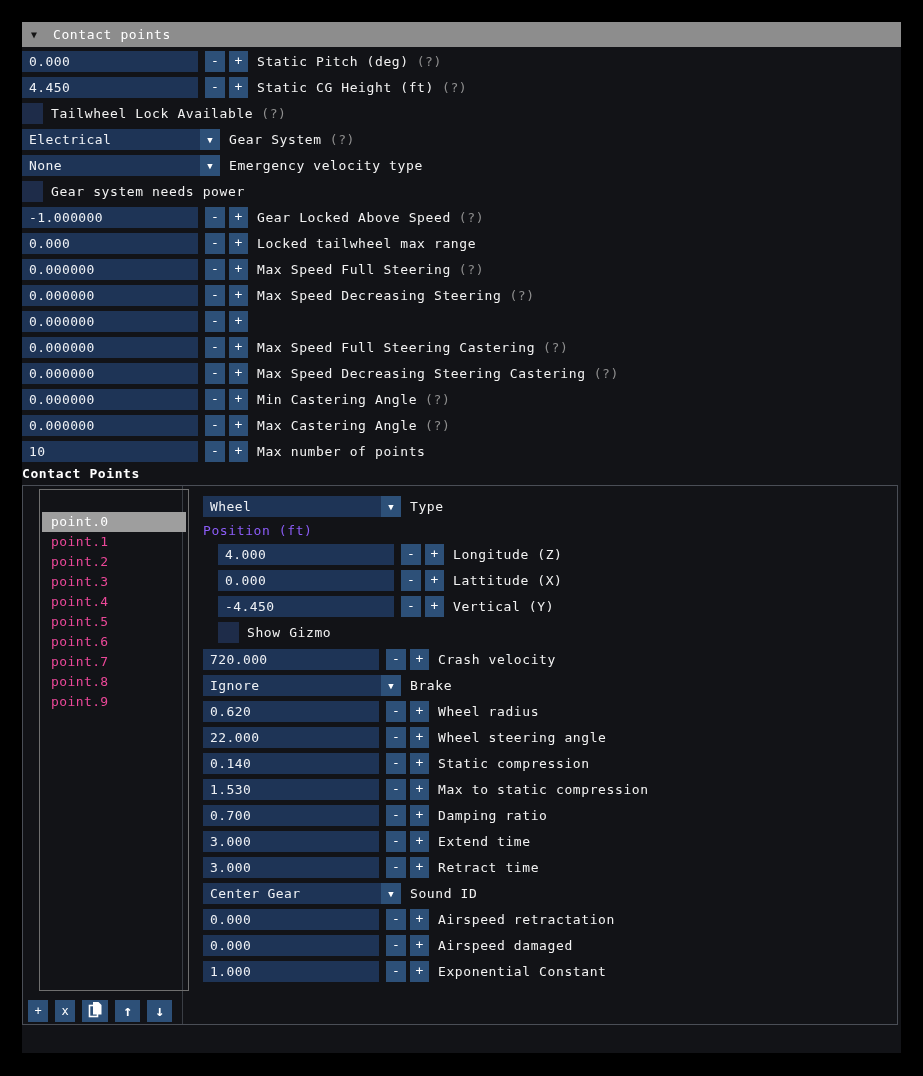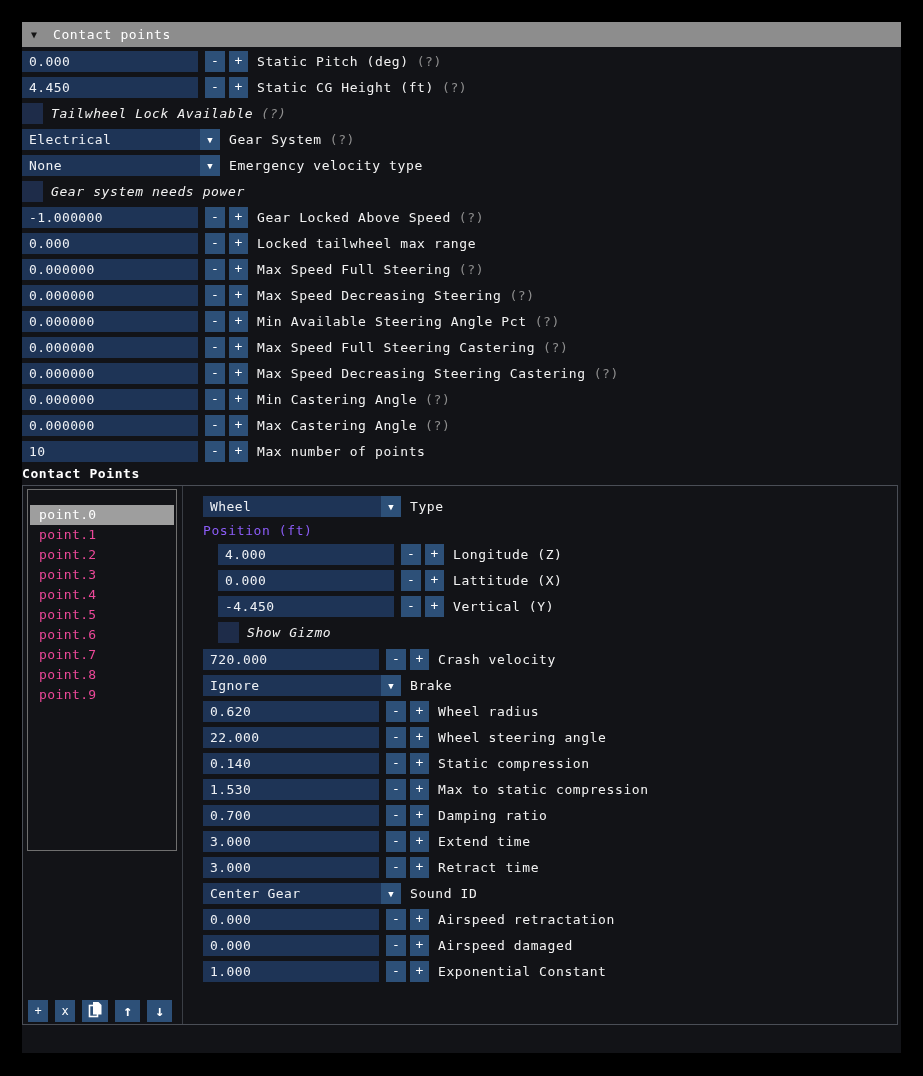--- a/index.html
+++ b/index.html
@@ -22,28 +22,28 @@
   .lbl { color: #f2f2f2; margin-left: 9px; letter-spacing: 0.6px; white-space: nowrap; }
   .help { color: #8f8f8f; margin-left: 8px; }
   .help:empty { display: none; }
 
   .select { width: 198px; height: 21px; background: #1e3456; display: flex; cursor: pointer; gap: 26px; }
   .sel-val { flex: 1; color: #eef1f5; line-height: 21px; padding: 0 7px; letter-spacing: 0.4px; }
   .sel-arrow { width: 20px; background: #2d5078; color: #fff; font-size: 9px; display: flex;
                align-items: center; justify-content: center; }
 
   .checkbox { width: 21px; height: 21px; background: #1e2c49; cursor: pointer; }
-  .checkbox + .lbl { margin-left: 8px; font-style: italic; }
+  .checkbox + .lbl { margin-left: 8px; }
 
   .section-label { margin-top: 4px; height: 16px; color: #ffffff; font-weight: bold; letter-spacing: 0.6px; }
 
   .panel { margin-top: 3px; width: 876px; height: 540px; border: 1px solid #4a4e56; display: flex; }
   .panel-left { width: 160px; border-right: 1px solid #3a3e45; position: relative; }
-  .listbox { position: absolute; left: 4px; top: 3px; width: 150px; height: 362px;
-             border: 1px solid #6f6f6f; padding-top: 15px; }
+  .listbox { position: absolute; left: 16px; top: 3px; width: 150px; height: 502px;
+             border: 1px solid #6f6f6f; padding-top: 22px; }
   .list-item { height: 20px; line-height: 20px; color: #ec4899; padding-left: 9px; margin: 0 2px;
                letter-spacing: 0.4px; cursor: pointer; }
   .list-item.selected { background: #9e9e9e; color: #ffffff; }
   .list-buttons { position: absolute; left: 5px; bottom: 2px; display: flex; gap: 7px; align-items: center; }
   .tool-btn { height: 22px; background: #2d5078; color: #fff; display: flex; align-items: center;
               justify-content: center; cursor: pointer; }
   .tool-btn.sm { width: 20px; font-size: 12px; }
   .tool-btn.md { width: 26px; }
   .tool-btn.arrow { width: 25px; font-size: 15px; font-weight: bold; }
 
@@ -117,21 +117,20 @@
   <div class="row">
     <div class="field">0.000000</div>
     <div class="sbtn minus">-</div>
     <div class="sbtn plus">+</div>
     <div class="lbl"><span>Max Speed Decreasing Steering</span><span class="help">(?)</span></div>
   </div>
   <div class="row">
     <div class="field">0.000000</div>
     <div class="sbtn minus">-</div>
     <div class="sbtn plus">+</div>
-    <div class="lbl"><span>Min Available Steering Angle Pct</span><span class="help">(?)</span></div>
   </div>
   <div class="row">
     <div class="field">0.000000</div>
     <div class="sbtn minus">-</div>
     <div class="sbtn plus">+</div>
     <div class="lbl"><span>Max Speed Full Steering Castering</span><span class="help">(?)</span></div>
   </div>
   <div class="row">
     <div class="field">0.000000</div>
     <div class="sbtn minus">-</div>

